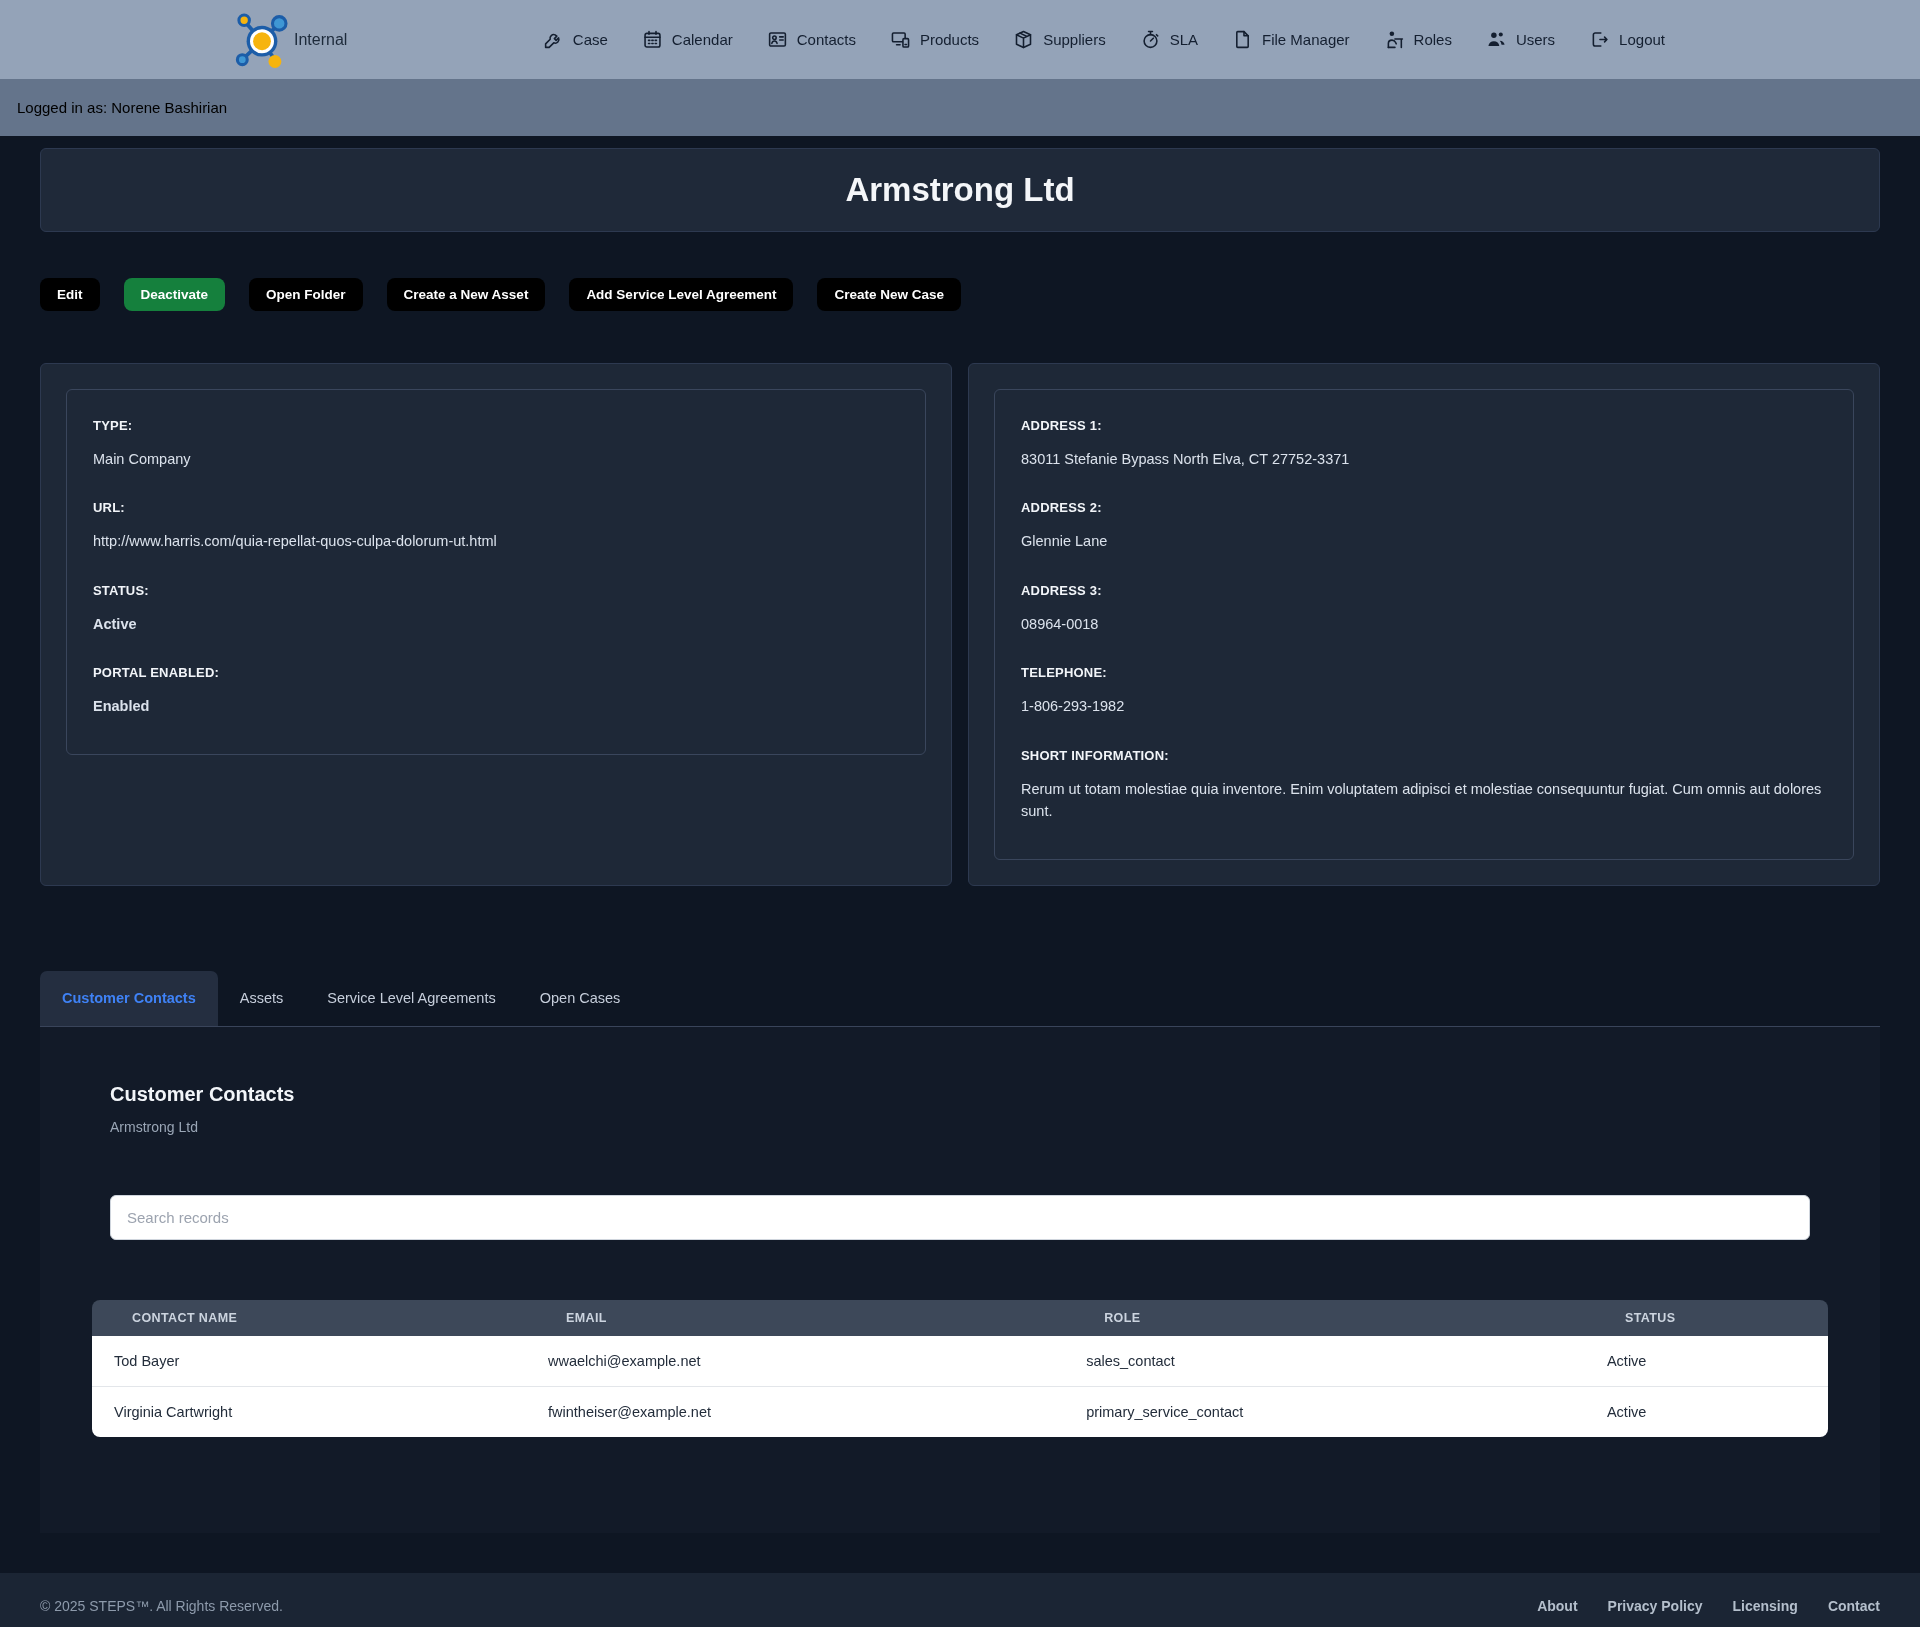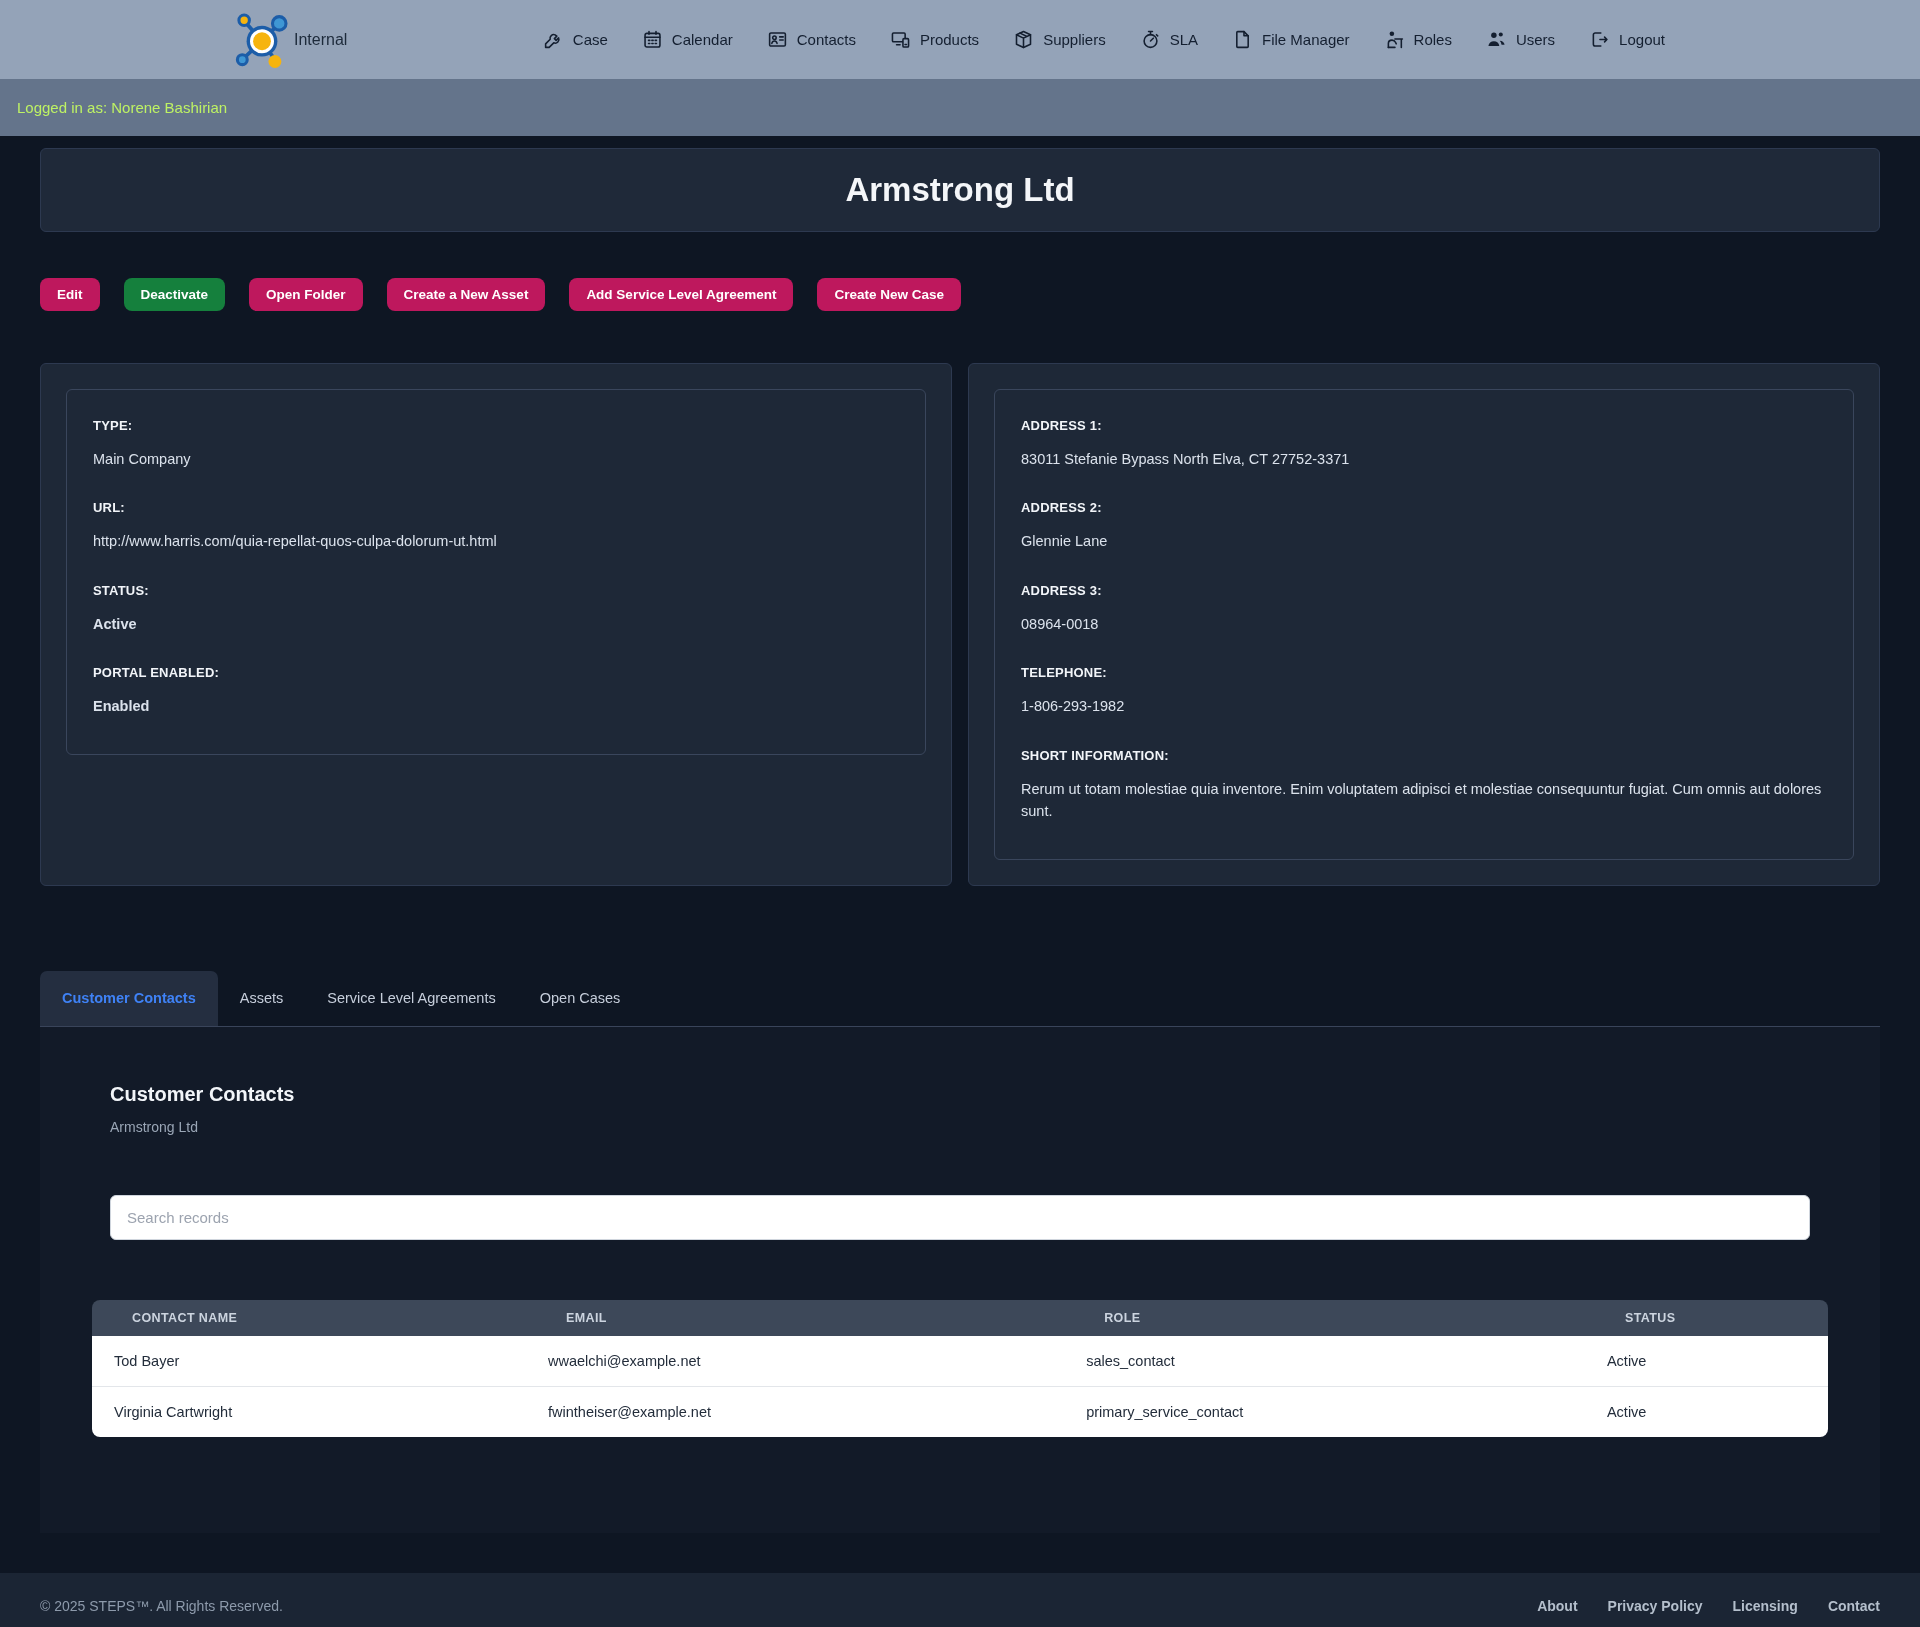--- a/index.html
+++ b/index.html
@@ -23,38 +23,38 @@
     display:flex; align-items:center; gap:34px;
     margin:0 215px 0 auto; padding:0; list-style:none;text-align:right;
   }
   .nav-item {
     display:flex; align-items:center; gap:9px;
     color:#141f30; font-size:15px; cursor:pointer; white-space:nowrap;
   }
   .nav-item svg { display:block; }
   
   .logged-bar {
-    height:57px; background:#64748b; color:#bef264;
+    height:57px; background:#64748b; color:#000000;
     display:flex; align-items:center; padding:0 17px; font-size:15px;
   }
   
   .main { padding:12px 40px 0; }
   .title-panel {
     background:#1f2939; border:1px solid #2d3950; border-radius:6px;
     height:84px; display:flex; align-items:center; justify-content:center;
     margin-bottom:46px;
   }
   .title-panel h1 { margin:0; font-size:33px; font-weight:bold; color:#f4f6f9; }
   .actions { display:flex; gap:24px; margin-bottom:52px; }
   .btn {
     border:none; border-radius:8px; color:#fff; font-weight:bold;
     font-size:13.5px; height:33px; padding:0 17px;
     font-family:inherit; cursor:pointer; white-space:nowrap;
   }
-  .btn.blue { background:#be185d; }
+  .btn.blue { background:#000000; }
   .btn.red  { background:#15803d; }
   
   .panels { display:flex; gap:16px; margin-bottom:85px; align-items:stretch; }
   .panel {
     flex:1; background:#1e2837; border:1px solid #2d3950; border-radius:6px;
     padding:25px; min-height:482px;
   }
   .inner-box { border:1px solid #3a465c; border-radius:6px; padding:28px 26px 6px; }
   .field-label {
     margin:0 0 15px; font-size:13px; font-weight:bold;

